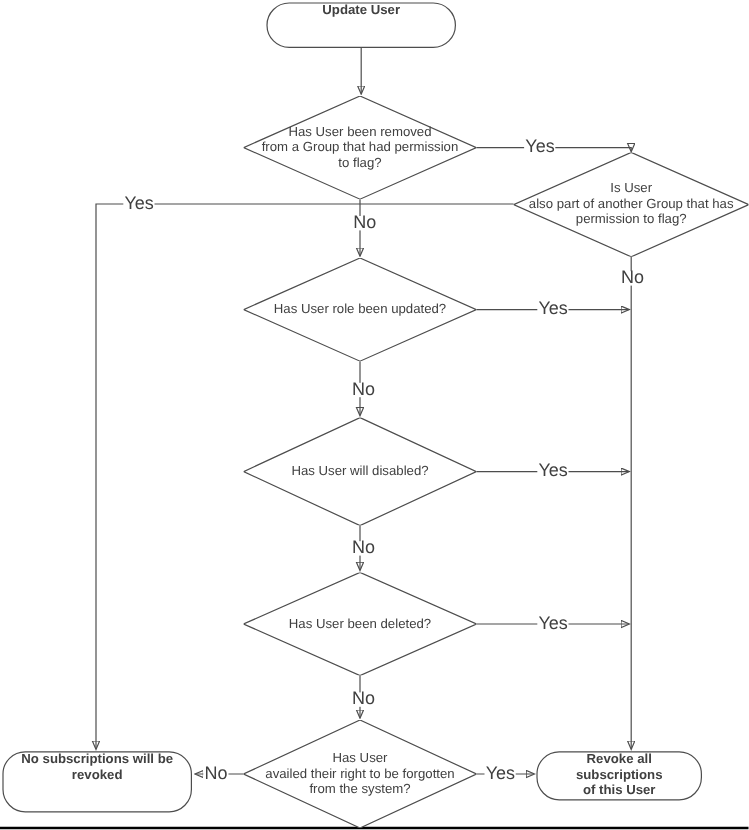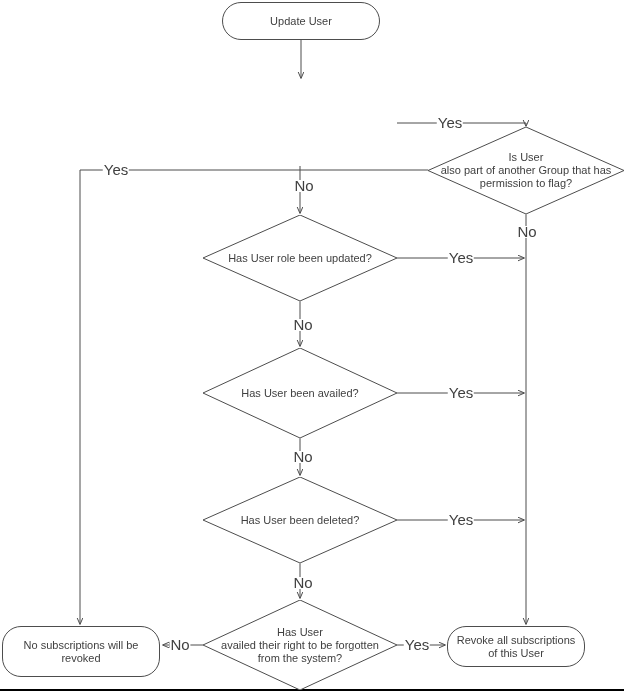--- a/index.html
+++ b/index.html
@@ -17,22 +17,23 @@
     overflow:hidden;
   }
   .edges{position:absolute;inset:0;width:624px;height:692px;}
   .edges path{fill:none;stroke:var(--stroke);stroke-width:1;}
   .edges path.thick{stroke:#000;stroke-width:2;}
   .node{position:absolute;box-sizing:border-box;}
   .terminator{
     border:1px solid var(--stroke);
     border-radius:19px;
     background:var(--bg);
-    display:flex;align-items:center;justify-content:center;
+    display:flex;align-items:flex-start;justify-content:center;
     text-align:center;
+    font-weight:bold;
   }
   .diamond{background:transparent;}
   .diamond svg{position:absolute;inset:0;width:100%;height:100%;display:block;}
   .diamond polygon{fill:var(--bg);stroke:var(--stroke);vector-effect:non-scaling-stroke;}
   .node-label{
     position:absolute;inset:0;
     display:flex;align-items:center;justify-content:center;
     text-align:center;
     font-size:11px;line-height:13px;
     white-space:pre-line;
@@ -74,20 +75,28 @@
     <path d="M300,563 L300,598" marker-end="url(#arrow)"></path>
     <path d="M203,645 L163,645" marker-end="url(#arrow)"></path>
     <path d="M397,645 L445,645" marker-end="url(#arrow)"></path>
     <path class="thick" d="M0,690 L624,690"></path>
   </svg>
 
   <div class="node terminator" style="left:222px;top:2px;width:158px;height:38px">
     <span class="node-label">Update User</span>
   </div>
 
+  <div class="node diamond" style="left:203px;top:80px;width:194px;height:86px">
+    <svg viewBox="0 0 100 100" preserveAspectRatio="none">
+      <polygon points="50,0 100,50 50,100 0,50"></polygon>
+    </svg>
+    <span class="node-label">Has User been removed
+from a Group that had permission
+to flag?</span>
+  </div>
 
   <div class="node diamond" style="left:203px;top:215px;width:194px;height:86px">
     <svg viewBox="0 0 100 100" preserveAspectRatio="none">
       <polygon points="50,0 100,50 50,100 0,50"></polygon>
     </svg>
     <span class="node-label">Has User role been updated?</span>
   </div>
 
   <div class="node diamond" style="left:428px;top:127px;width:196px;height:87px">
     <svg viewBox="0 0 100 100" preserveAspectRatio="none">
@@ -95,21 +104,21 @@
     </svg>
     <span class="node-label">Is User
 also part of another Group that has
 permission to flag?</span>
   </div>
 
   <div class="node diamond" style="left:203px;top:348px;width:194px;height:90px">
     <svg viewBox="0 0 100 100" preserveAspectRatio="none">
       <polygon points="50,0 100,50 50,100 0,50"></polygon>
     </svg>
-    <span class="node-label">Has User been availed?</span>
+    <span class="node-label">Has User will disabled?</span>
   </div>
 
   <div class="node diamond" style="left:203px;top:477px;width:194px;height:86px">
     <svg viewBox="0 0 100 100" preserveAspectRatio="none">
       <polygon points="50,0 100,50 50,100 0,50"></polygon>
     </svg>
     <span class="node-label">Has User been deleted?</span>
   </div>
 
   <div class="node diamond" style="left:203px;top:600px;width:194px;height:90px">

